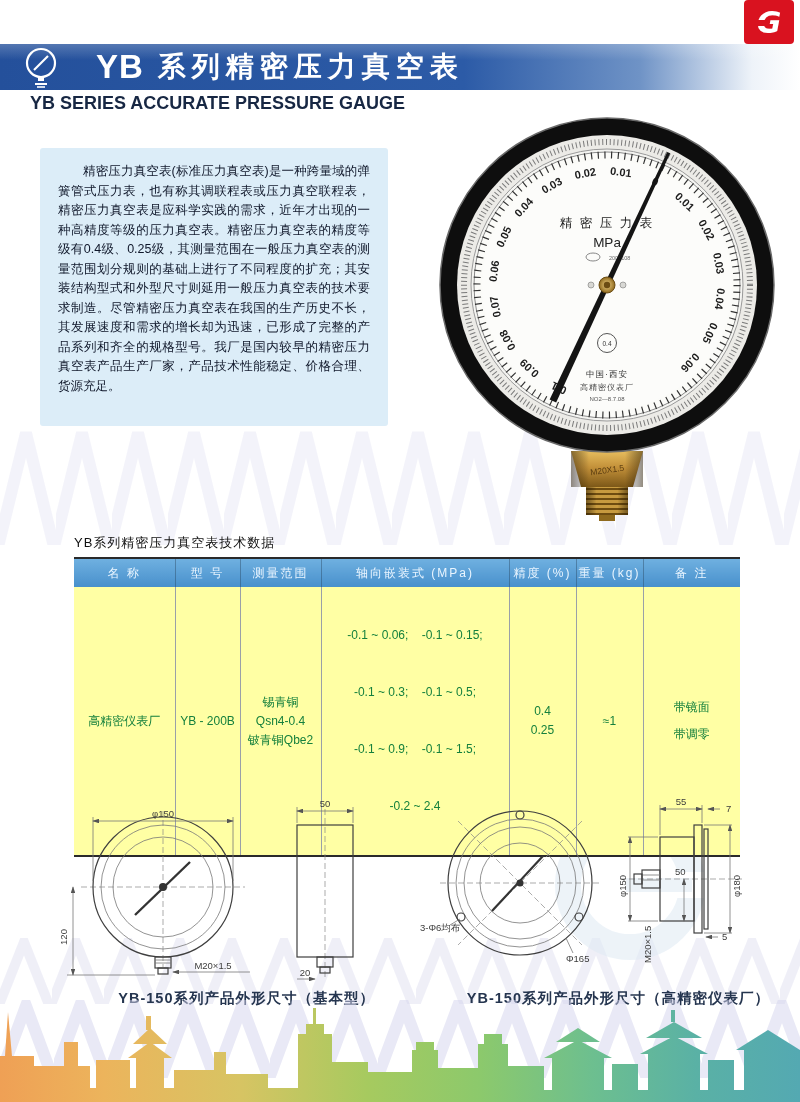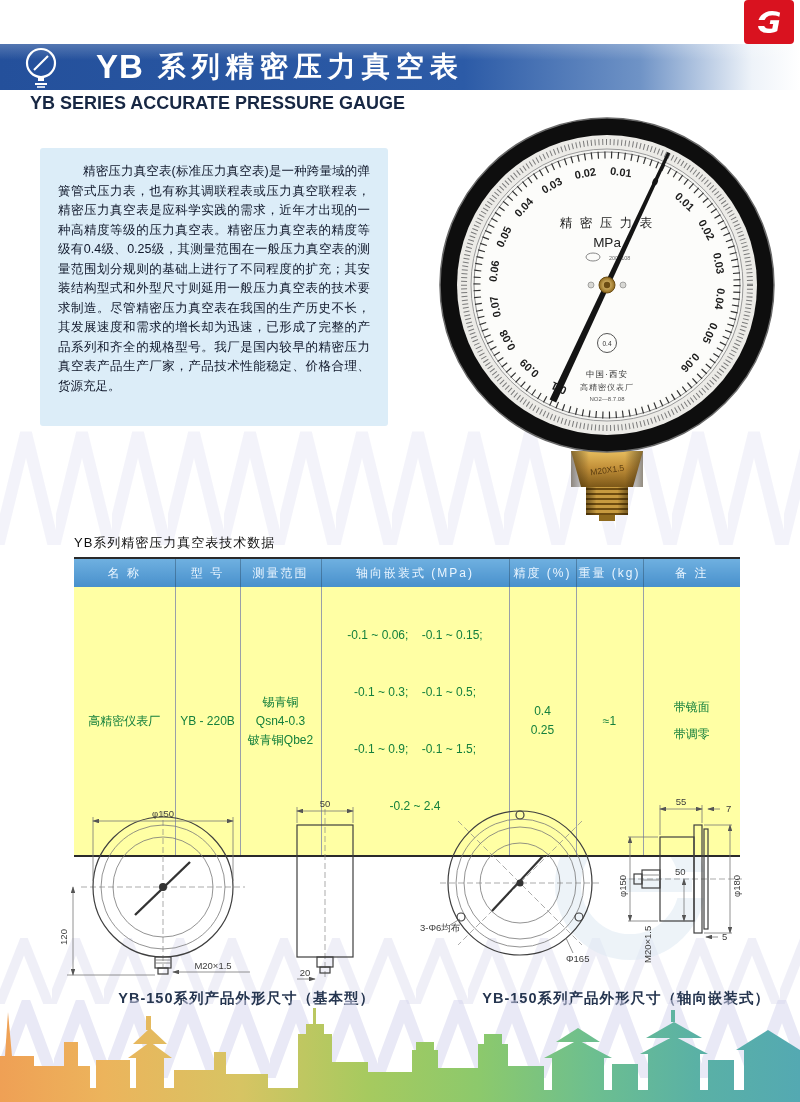--- a/index.html
+++ b/index.html
@@ -221,24 +221,24 @@
           <th>测量范围</th>
           <th>轴向嵌装式 (MPa)</th>
           <th>精度 (%)</th>
           <th>重量 (kg)</th>
           <th>备 注</th>
         </tr>
       </thead>
       <tbody>
         <tr>
           <td>高精密仪表厂</td>
-          <td>YB - 220B</td>
+          <td>YB - 200B</td>
           <td>
             <div>锡青铜</div>
-            <div>Qsn4-0.3</div>
+            <div>Qsn4-0.4</div>
             <div>铍青铜Qbe2</div>
           </td>
           <td style="white-space:pre;">
             <div>-0.1 ~ 0.06;    -0.1 ~ 0.15;</div>
             <div>-0.1 ~ 0.3;    -0.1 ~ 0.5;</div>
             <div>-0.1 ~ 0.9;    -0.1 ~ 1.5;</div>
             <div>-0.2 ~ 2.4</div>
           </td>
           <td>
             <div>0.4</div>
@@ -349,21 +349,21 @@
         <text class="dimtxt" transform="translate(206,102) rotate(-90)">φ150</text>
         <line class="dimln" x1="310" y1="30" x2="310" y2="138" marker-start="url(#arB)" marker-end="url(#arB)"></line>
         <line class="dimln" x1="284" y1="30" x2="312" y2="30"></line>
         <line class="dimln" x1="284" y1="138" x2="312" y2="138"></line>
         <text class="dimtxt" transform="translate(320,102) rotate(-90)">φ180</text>
         <line class="dimln" x1="264" y1="84" x2="264" y2="126" marker-start="url(#arB)" marker-end="url(#arB)"></line>
         <text class="dimtxt" x="255" y="80" font-size="8.5">50</text>
         <line class="dimln" x1="286" y1="142" x2="298" y2="142" marker-start="url(#arB)"></line>
         <text class="dimtxt" x="302" y="145">5</text>
       </svg>
-      <div class="caption">YB-150系列产品外形尺寸（轴向嵌装式）</div>
+      <div class="caption">YB-150系列产品外形尺寸（高精密仪表厂）</div>
     </div>
   </div>
 
   <svg class="z1 footer" style="position:absolute;" width="800" height="102" viewBox="0 0 800 102">
     <defs>
       <linearGradient id="sg" gradientUnits="userSpaceOnUse" x1="0" y1="0" x2="800" y2="0">
         <stop offset="0" stop-color="#efa055"></stop>
           <stop offset="0.13" stop-color="#ecb45c"></stop>
         <stop offset="0.3" stop-color="#d7c463"></stop>
           <stop offset="0.46" stop-color="#a6ca5f"></stop>

